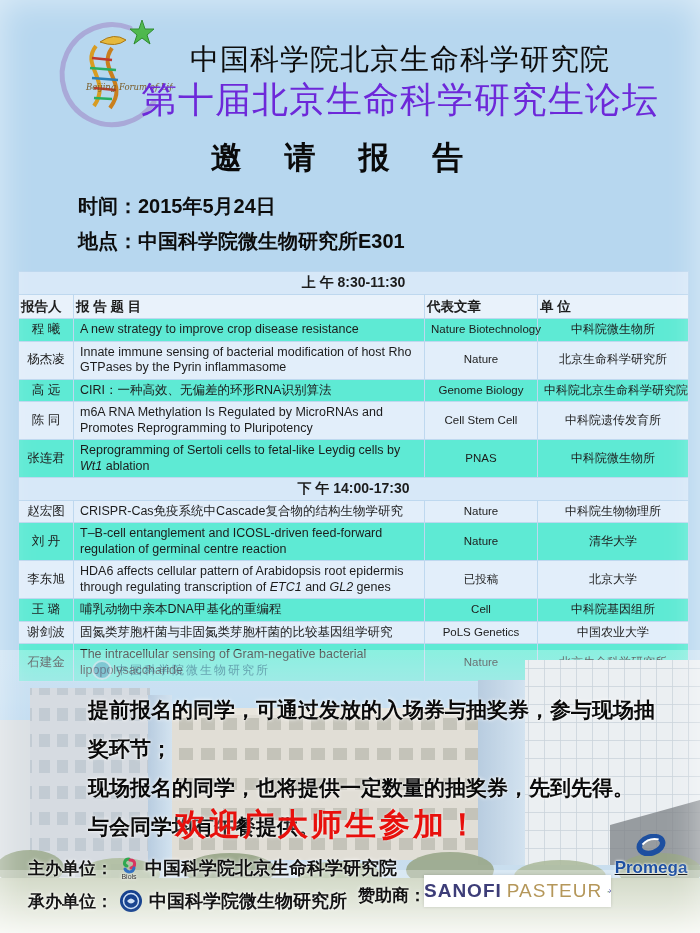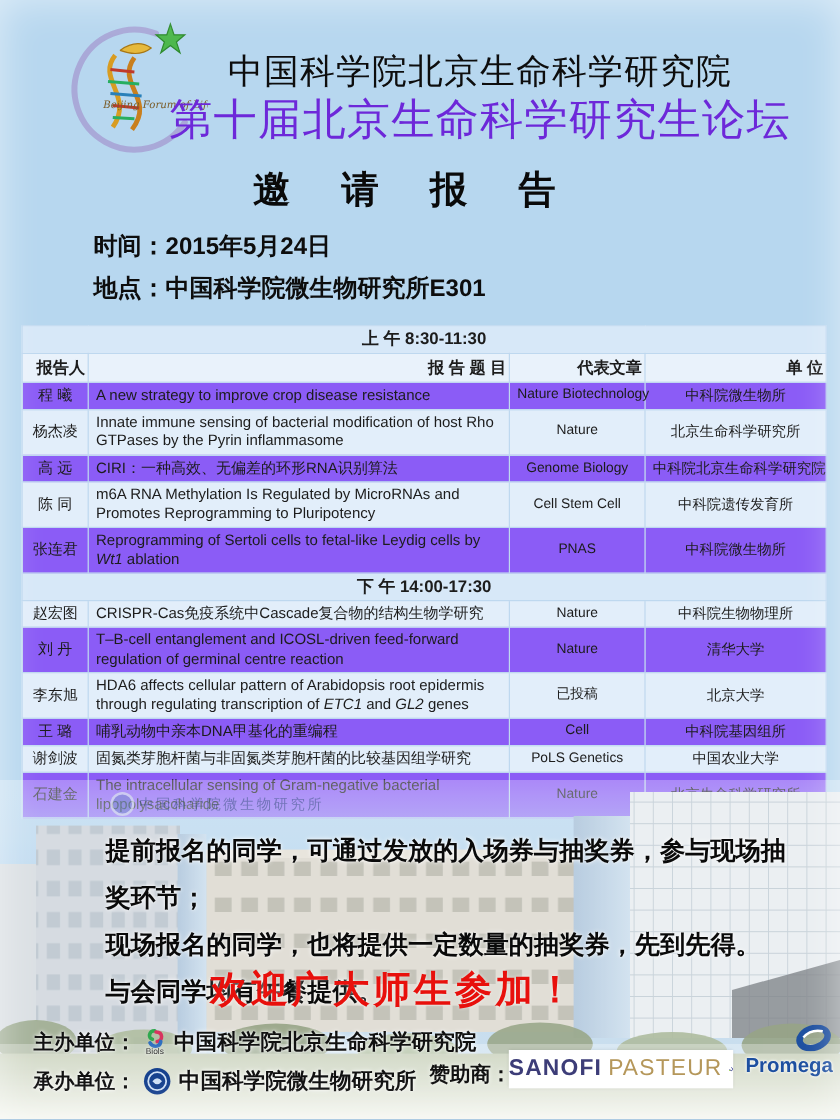--- a/index.html
+++ b/index.html
@@ -21,22 +21,22 @@
   .invite{top:137px;left:45px;width:600px;text-align:center;font-size:31px;font-weight:bold;
     letter-spacing:16px;font-family:"DejaVu Serif", serif;color:#0a0a0a;}
   .meta{top:189px;left:78px;font-size:20px;font-weight:bold;line-height:35px;color:#0d0d0d;}
 
   
   .schedule{position:absolute;top:271px;left:18px;width:670px;border-collapse:collapse;table-layout:fixed;
     background:#f0f7fd;}
   .schedule td{border:1px solid #bed8ef;padding:3px 6px;font-size:12.5px;line-height:15.5px;color:#1c1c1c;
     vertical-align:middle;}
   .schedule td.session{background:#d7e8f8;text-align:center;font-weight:bold;font-size:14px;padding:3px;}
-  .schedule tr.colhead td{background:#e9f2fb;text-align:right;font-weight:bold;font-size:13.5px;padding:4px 2px;}
-  .schedule tr.even td{background:#8b5cf6;}
+  .schedule tr.colhead td{background:#e9f2fb;text-align:left;font-weight:bold;font-size:13.5px;padding:4px 2px;}
+  .schedule tr.even td{background:#5eead4;}
   .schedule tr.odd td{background:#e2eefa;}
   .schedule td.c-speaker{text-align:center;white-space:nowrap;}
   .schedule td.c-journal{text-align:center;font-size:11.5px;white-space:nowrap;}
   .schedule td.c-affil{text-align:center;font-size:12px;white-space:nowrap;}
   .schedule td.c-title i{font-style:italic;}
 
   
   .photo{top:650px;left:0;width:700px;height:283px;}
   .building-sign{top:660px;left:92px;font-size:12px;color:rgba(40,70,110,.45);letter-spacing:2px;
     display:flex;align-items:center;gap:4px;}
@@ -57,21 +57,21 @@
   .host-line{top:856px;}
   .orgz-line{top:889px;}
   .biols-wrap{display:inline-flex;flex-direction:column;align-items:center;line-height:1;}
   .biols-caption{font-size:7px;color:#333;margin-top:-1px;}
   .sponsor-label{top:884px;left:358px;font-size:17px;font-weight:bold;
     text-shadow:0 0 4px rgba(255,255,255,.9);}
   .sanofi-box{top:875px;left:424px;width:187px;height:32px;background:#fff;
     display:flex;align-items:center;justify-content:center;gap:5px;box-shadow:0 0 3px rgba(0,0,0,.15);}
   .sanofi-word{font-size:19px;font-weight:bold;letter-spacing:1px;color:#3d3d78;}
   .pasteur-word{font-size:19px;letter-spacing:1px;color:#b5975a;}
-  .promega{top:854px;left:608px;width:86px;display:flex;flex-direction:column;align-items:flex-end;gap:2px;}
+  .promega{top:834px;left:608px;width:86px;display:flex;flex-direction:column;align-items:center;gap:2px;text-decoration:underline;}
   .promega-word{font-size:17px;font-weight:bold;color:#1d4fa0;
     text-shadow:0 0 3px rgba(255,255,255,.95),0 0 2px rgba(255,255,255,.95);}
 </style>
 </head>
 <body>
 
 <div class="poster">
 
   <svg class="abs" style="top:14px;left:38px" width="135" height="118" viewBox="0 0 135 118">
     <path d="M 92 14 A 50 50 0 1 0 116 88" fill="none" stroke="#a9a9d8" stroke-width="5" stroke-linecap="round"></path>

